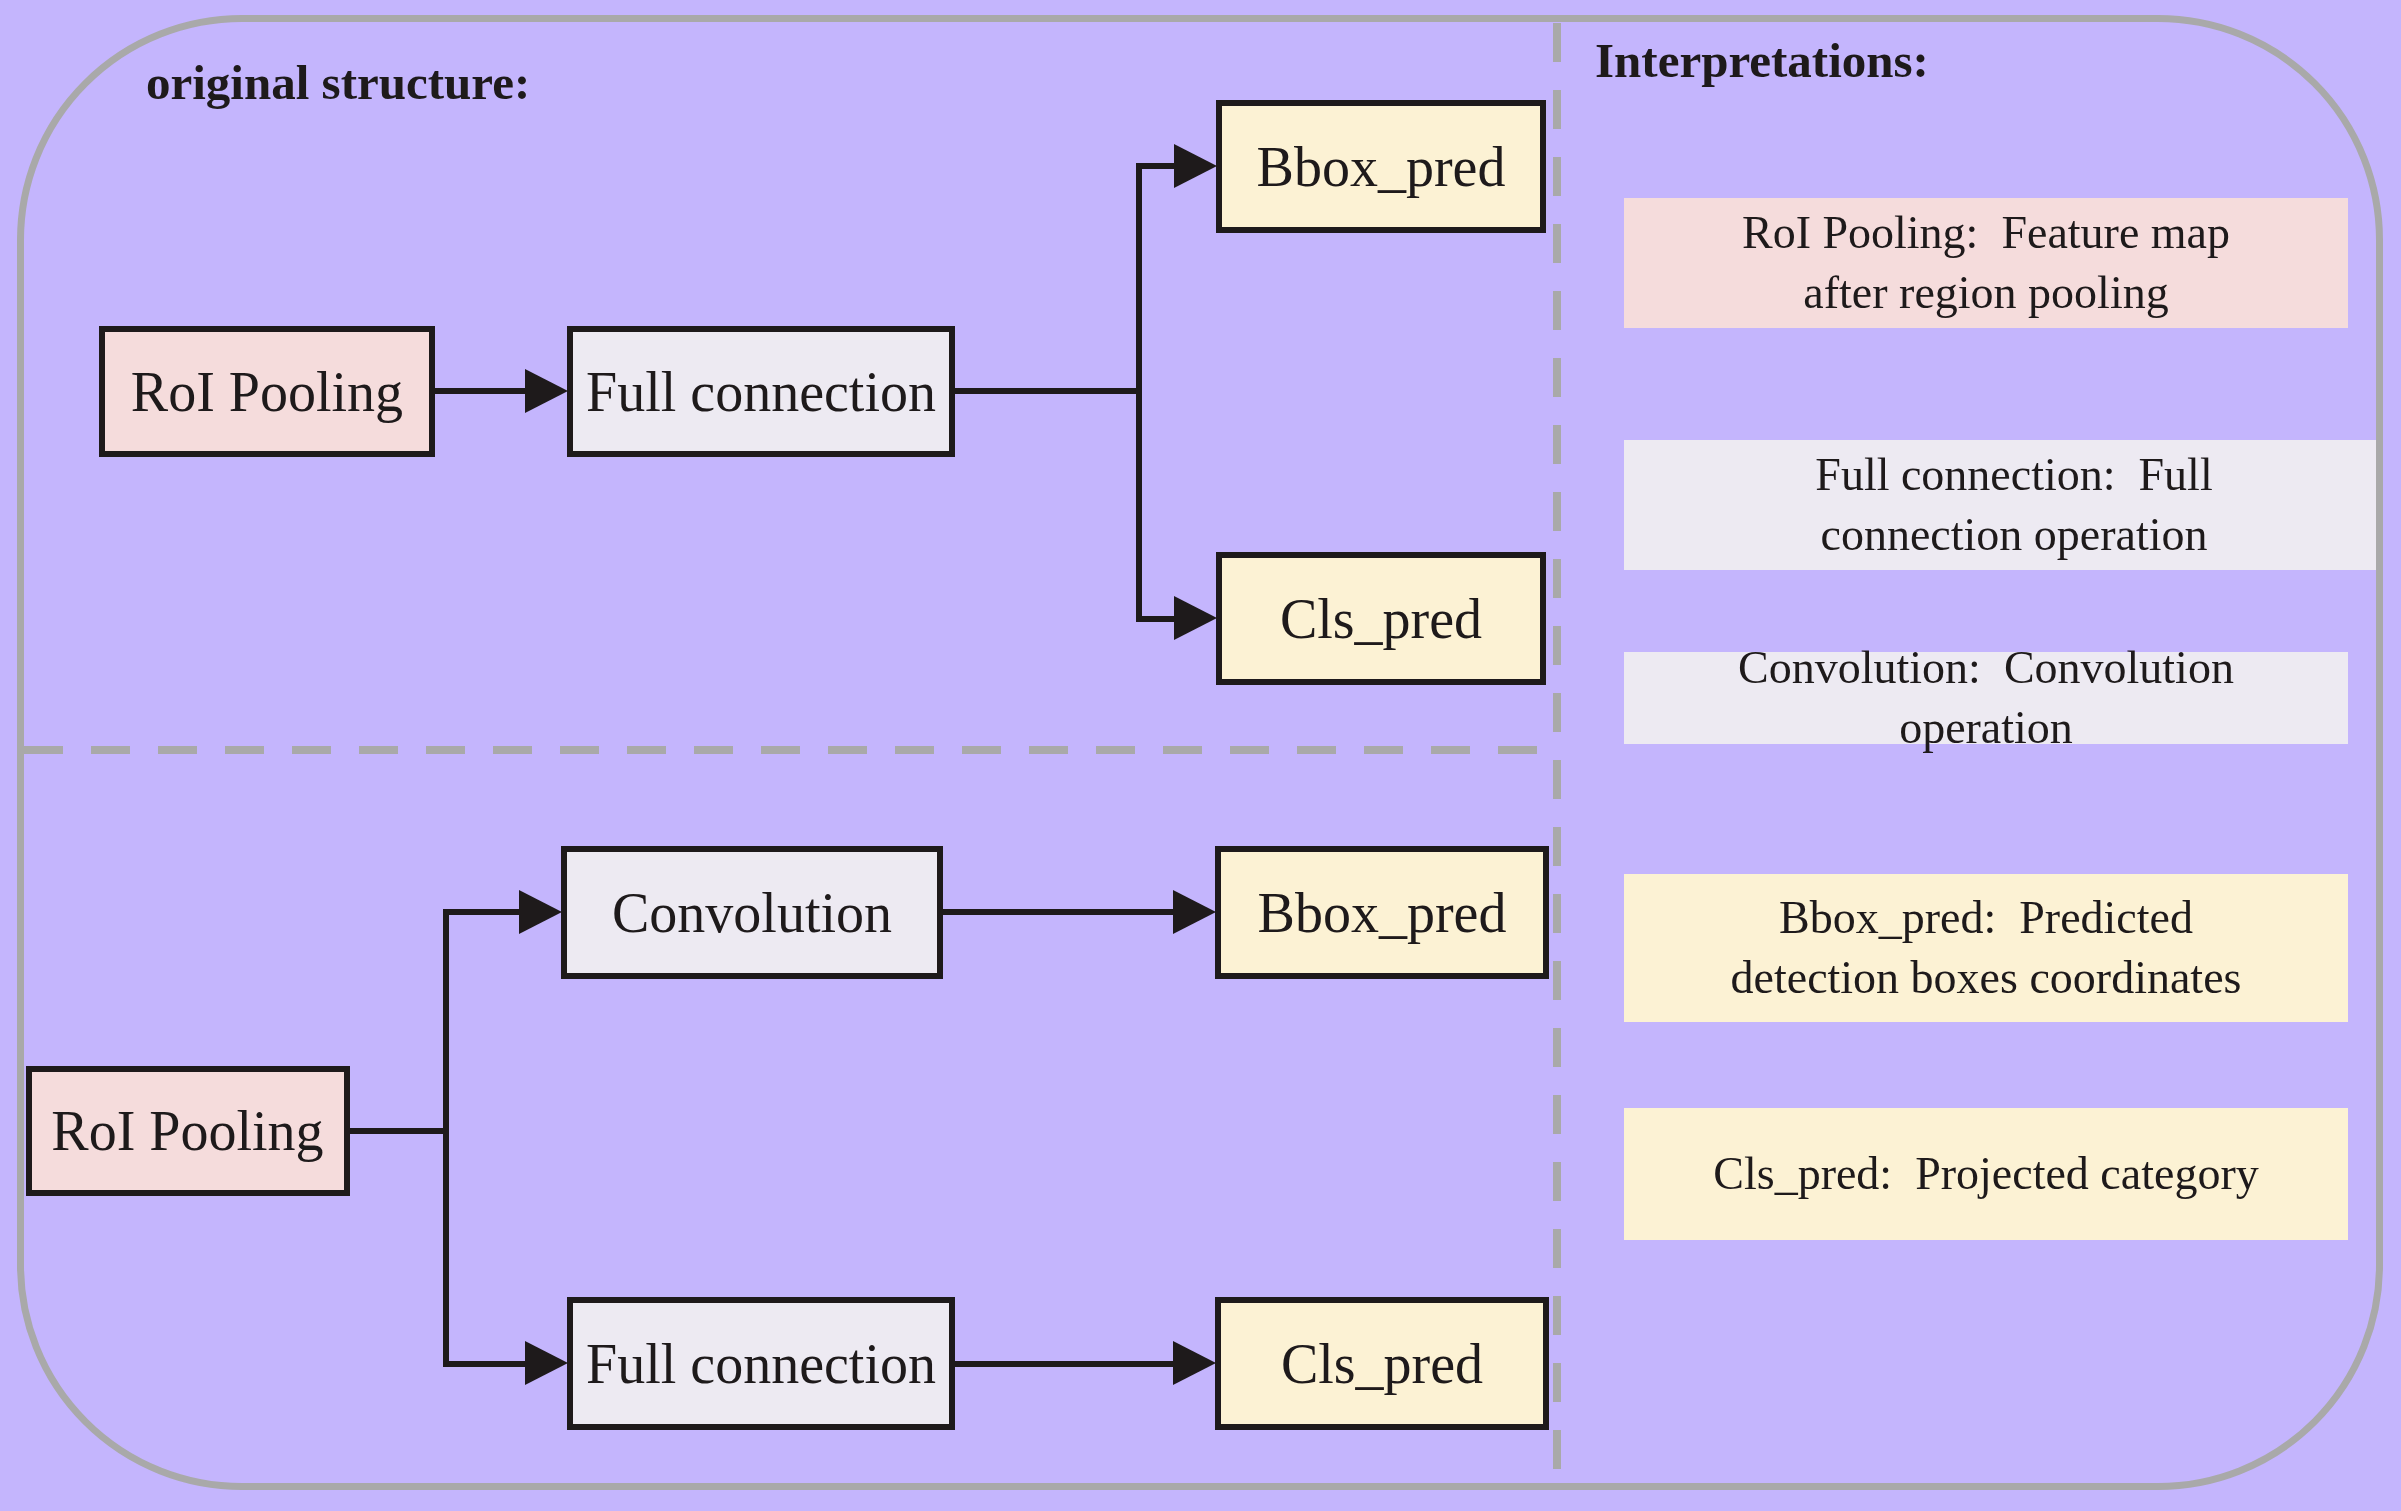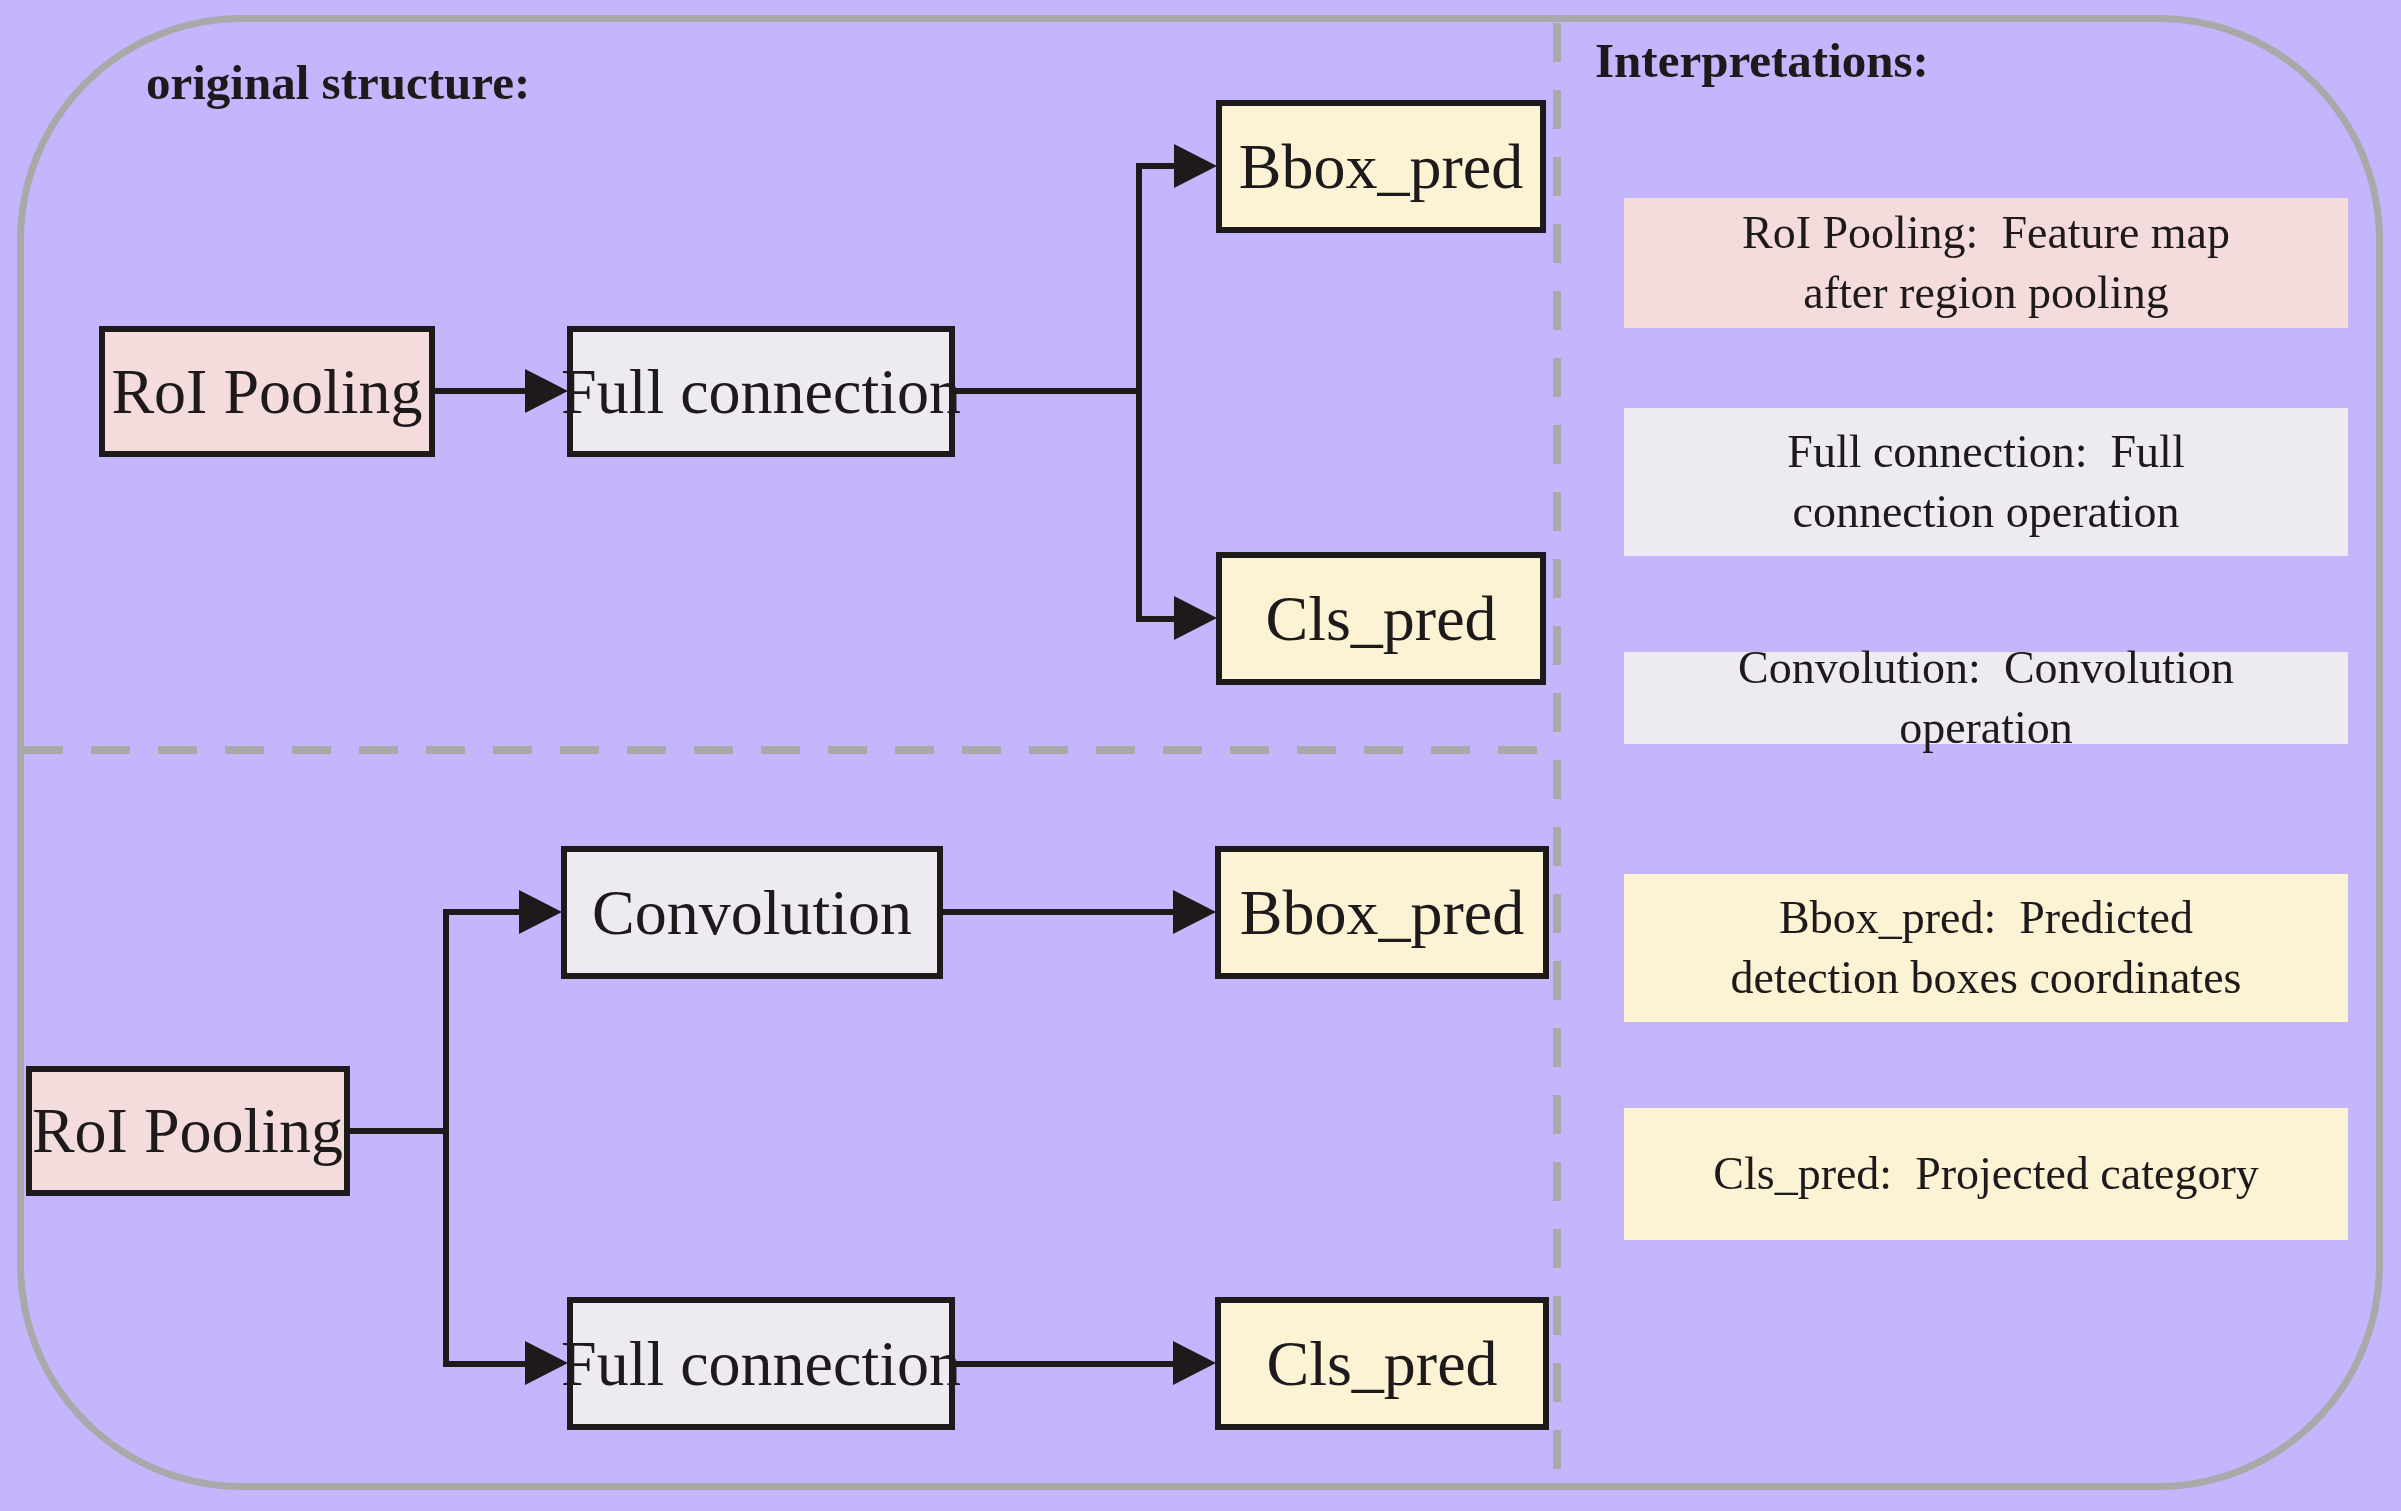--- a/index.html
+++ b/index.html
@@ -23,21 +23,21 @@
     position:absolute;left:24px;top:746px;width:1529px;height:7.5px;
     background:repeating-linear-gradient(90deg,#a9a9a9 0 39px,transparent 39px 67px);
   }
   .heading{
     position:absolute;font-weight:bold;font-size:49px;line-height:1.1;
     white-space:nowrap;color:#1e1a1b;
   }
   .node{
     position:absolute;box-sizing:border-box;border:6.7px solid #1e1a1b;
     display:flex;align-items:center;justify-content:center;
-    font-size:64px;white-space:nowrap;
+    font-size:56px;white-space:nowrap;
   }
   .c-pink{background:#f5dcdc;}
   .c-lav{background:#edeaf2;}
   .c-yellow{background:#fcf2d4;}
   .hline{position:absolute;height:6px;background:#1e1a1b;}
   .vline{position:absolute;width:6px;background:#1e1a1b;}
   .ah{
     position:absolute;width:0;height:0;
     border-top:22.5px solid transparent;border-bottom:22.5px solid transparent;
     border-left:43px solid #1e1a1b;
@@ -105,21 +105,21 @@
   <div class="ah" style="left:1173px;top:890px;"></div>
 
   <div class="hline" style="left:955px;top:1361px;width:220px;"></div>
   <div class="ah" style="left:1173px;top:1341px;"></div>
 
   <div class="heading" style="left:1595px;top:34px;">Interpretations:</div>
 
   <div class="interp c-pink" style="top:198px;height:130px;">RoI Pooling:  Feature map
 after region pooling</div>
 
-  <div class="interp c-lav" style="top:408px;height:148px;">Full connection:  Full
+  <div class="interp c-lav" style="top:440px;height:130px;padding-left:28px;">Full connection:  Full
 connection operation</div>
 
   <div class="interp c-lav" style="top:652px;height:92px;">Convolution:  Convolution
 operation</div>
 
   <div class="interp c-yellow" style="top:874px;height:148px;">Bbox_pred:  Predicted
 detection boxes coordinates</div>
 
   <div class="interp c-yellow" style="top:1108px;height:132px;">Cls_pred:  Projected category</div>
 

